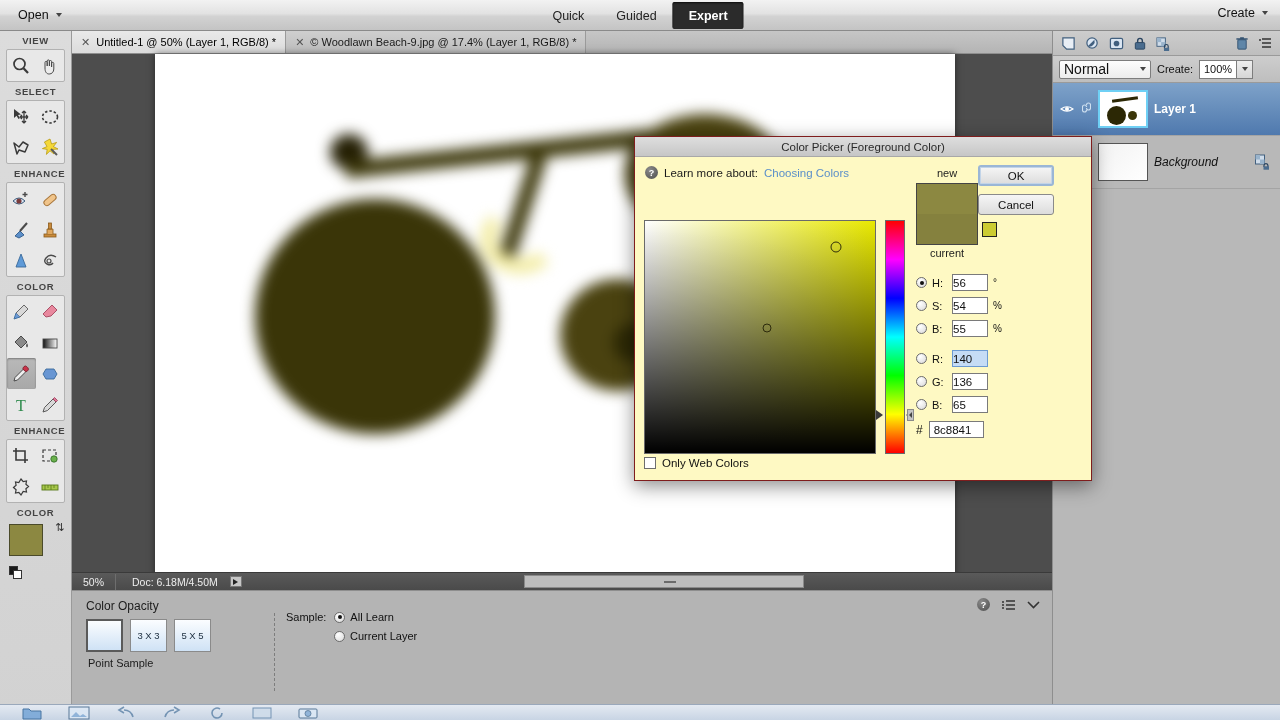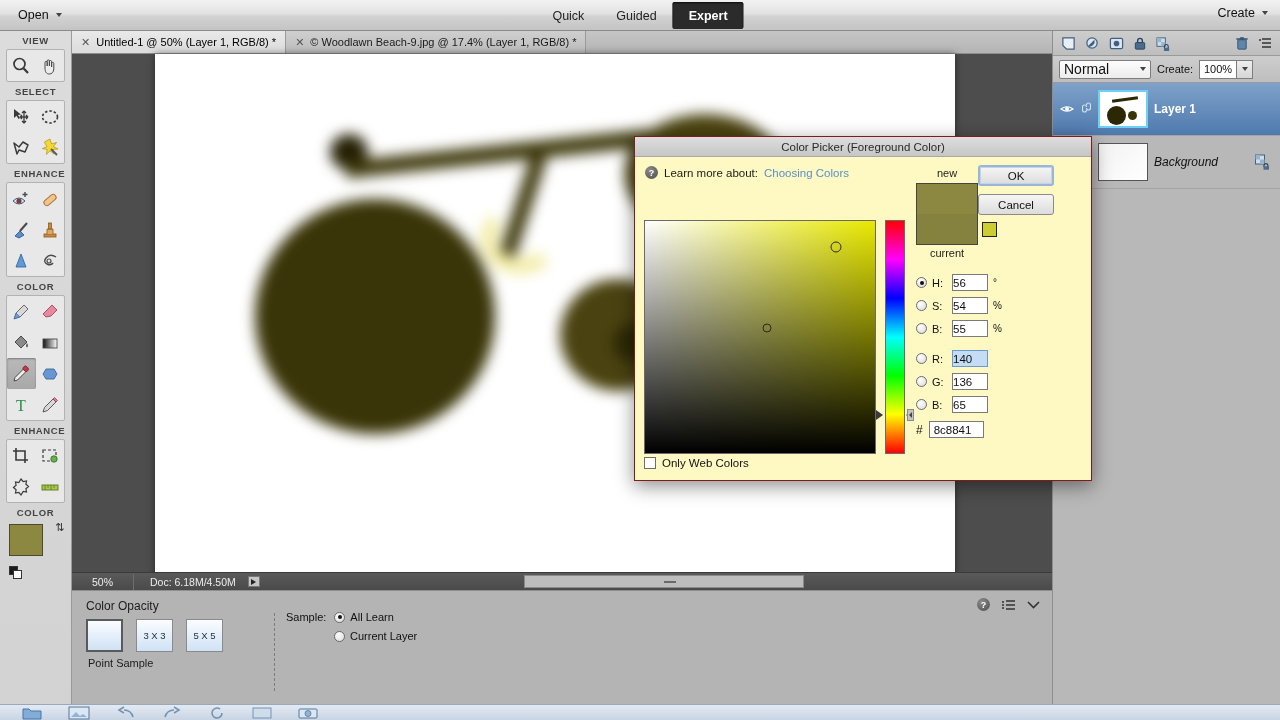--- a/index.html
+++ b/index.html
@@ -132,21 +132,21 @@
   .blob {
     position: absolute; border-radius: 50%;
   }
   .statusbar {
     position: absolute; left: 0; bottom: 0; width: 980px; height: 18px;
     background: linear-gradient(180deg,#5a5a5a,#4a4a4a);
     border-top: 1px solid #3a3a3a;
     display: flex; align-items: center; color: #ededed; font-size: 10.5px;
   }
   .sb-zoom {
-    width: 62px; text-align: center; border-right: 1px solid #6e6e6e;
+    width: 44px; text-align: center; border-right: 1px solid #6e6e6e;
     padding: 2px 0;
   }
   .sb-doc { padding-left: 16px; }
   .sb-arrow {
     margin-left: 12px; width: 12px; height: 11px;
     background: #c6c6c6; border: 1px solid #777;
     display: flex; align-items: center; justify-content: center;
   }
   .sb-arrow:after {
     content:""; width:0;height:0;
@@ -163,21 +163,21 @@
   }
 
   
   .optionsbar {
     position: absolute; left: 72px; top: 590px; width: 980px; height: 114px;
     background: #b4b4b4; border-top: 1px solid #8e8e8e;
   }
   .opt-title {
     position: absolute; left: 14px; top: 8px; font-size: 12px; color: #1c1c1c;
   }
-  .sample-boxes { position: absolute; left: 14px; top: 28px; display: flex; gap: 13px; align-items: flex-start;}
+  .sample-boxes { position: absolute; left: 14px; top: 28px; display: flex; gap: 7px; align-items: flex-start;}
   .sbox {
     width: 37px; height: 33px; border: 1px solid #8a8a8a;
     background: linear-gradient(180deg,#fbfdff,#cfe2f5);
     display:flex;align-items:center;justify-content:center;
     font-size: 9.5px; color:#234;
   }
   .sbox.sel { border: 2px solid #5a5a5a; }
   .point-label { position: absolute; left: 16px; top: 66px; font-size: 11px; color: #1c1c1c; }
   .opt-divider {
     position: absolute; left: 202px; top: 22px; width: 1px; height: 78px;

